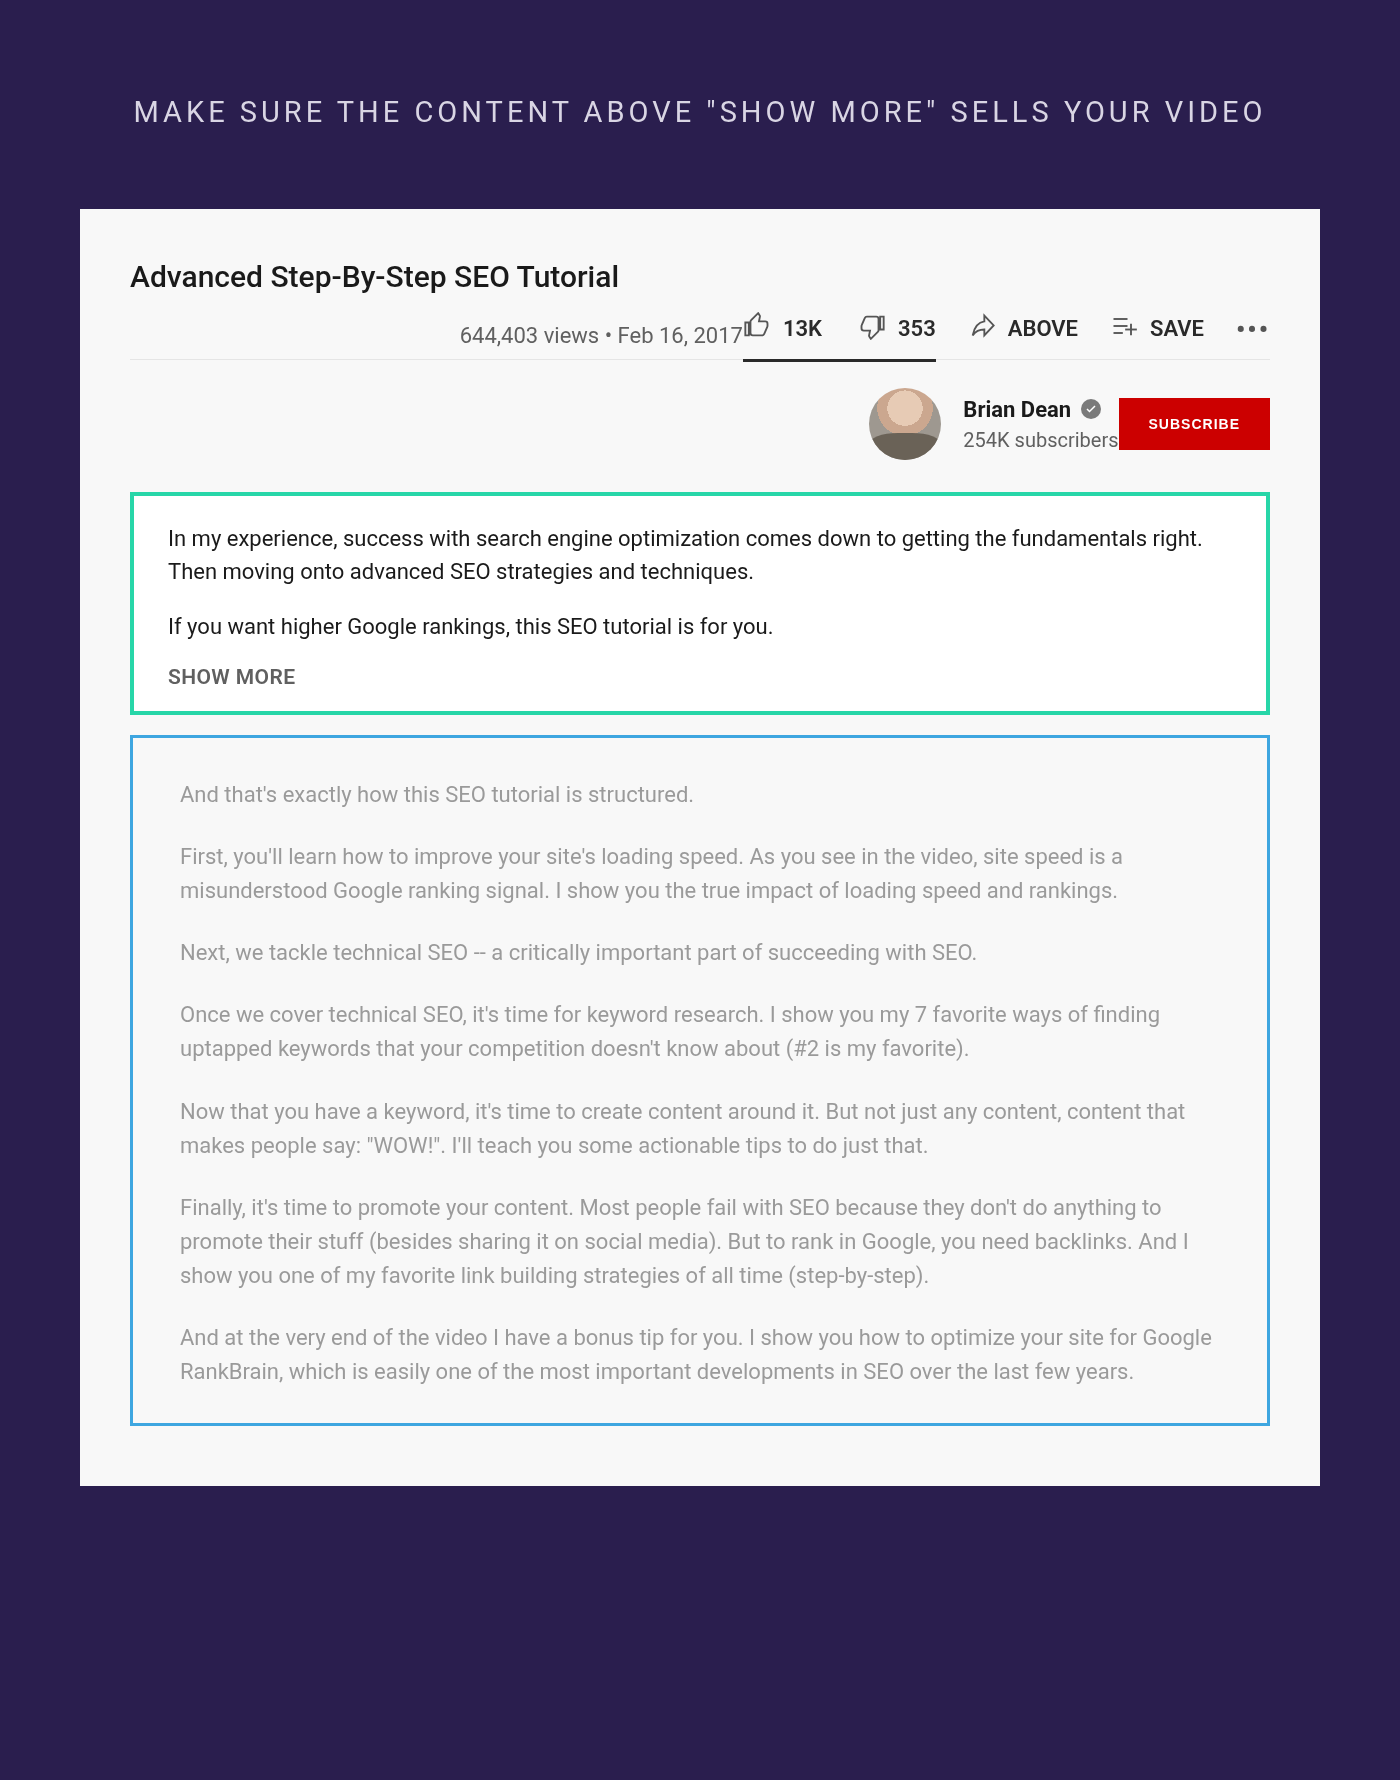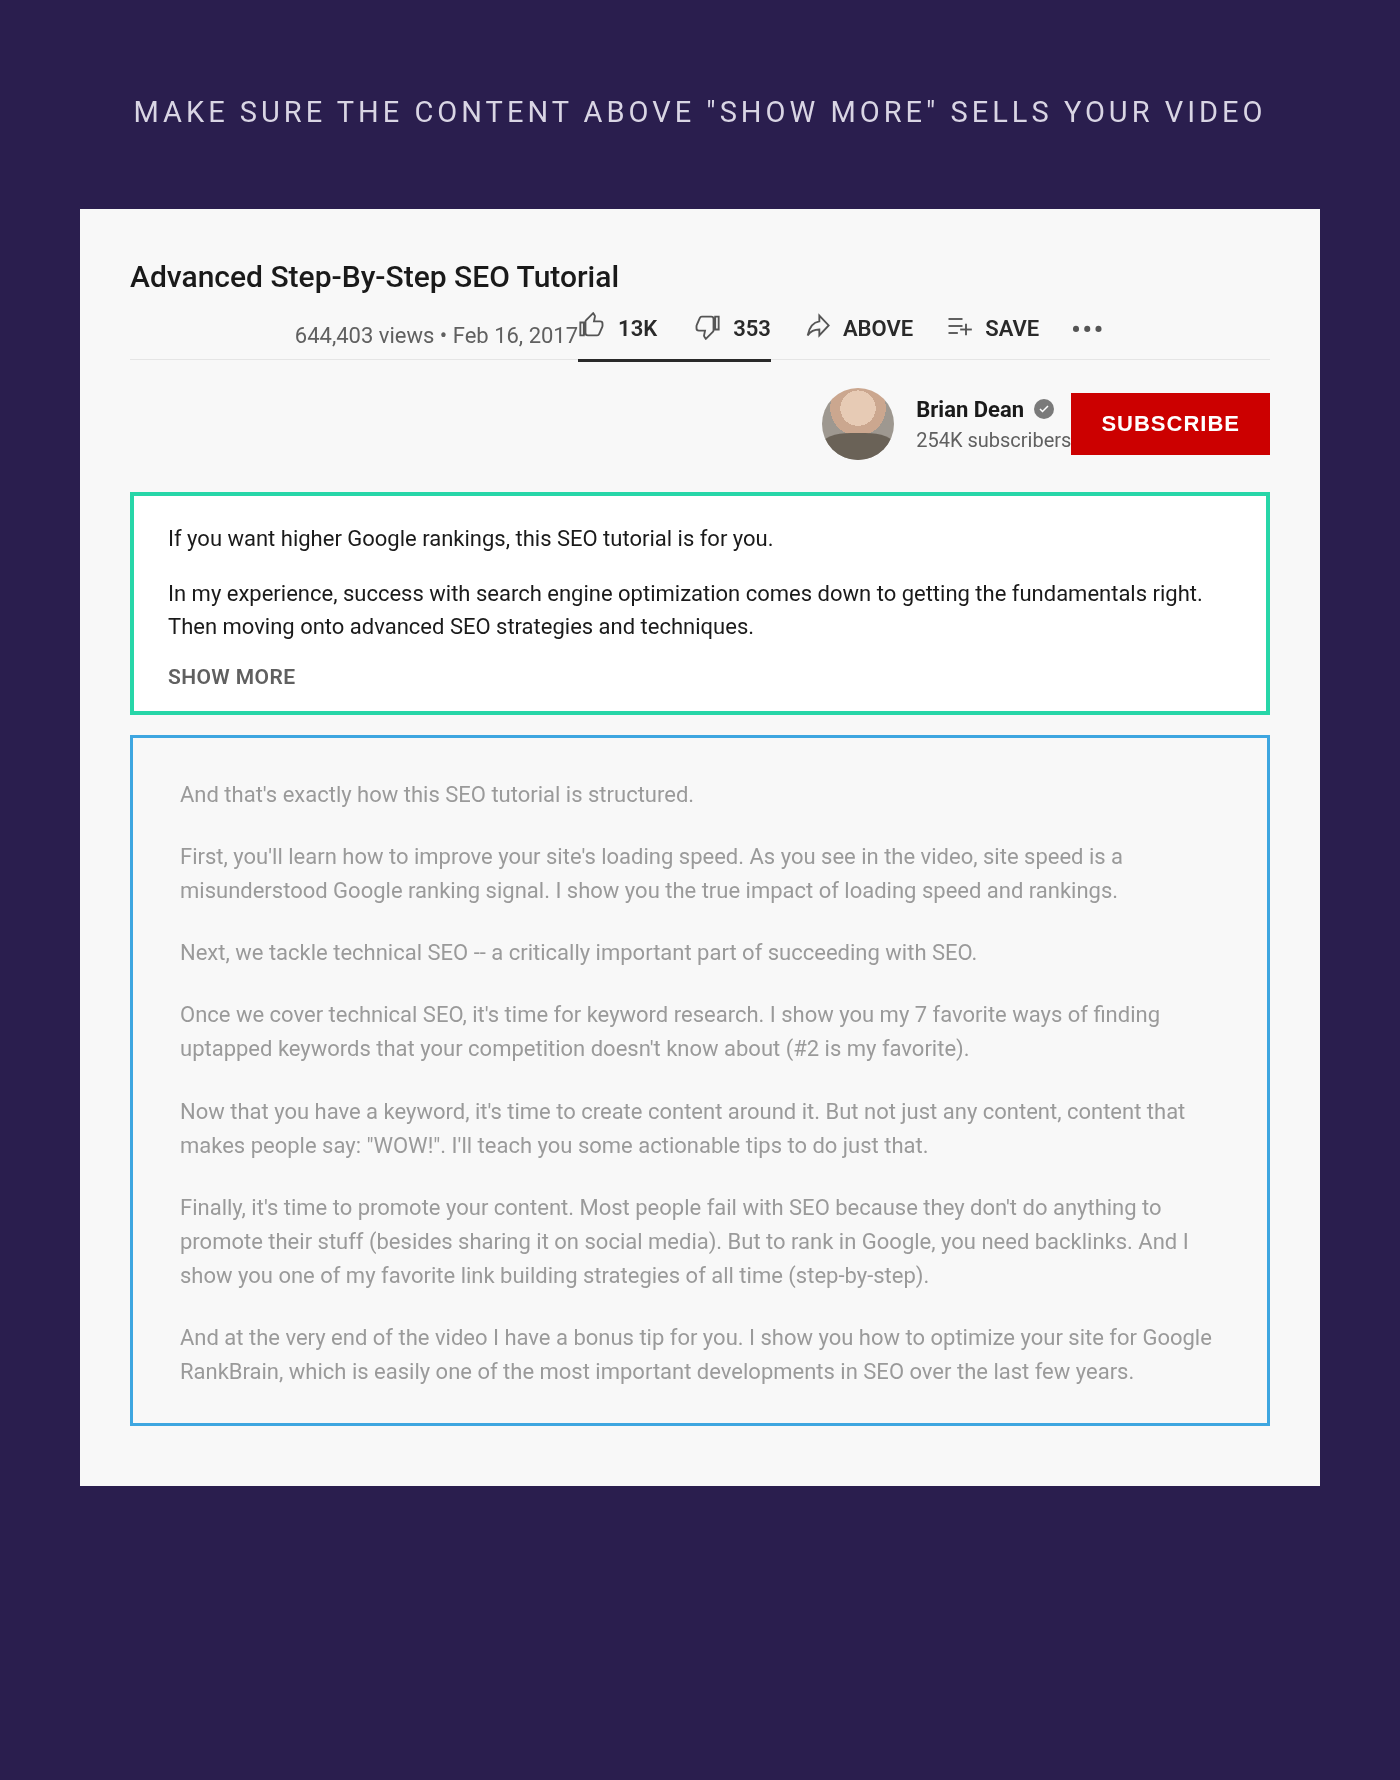--- a/index.html
+++ b/index.html
@@ -29,21 +29,21 @@
   }
   .video-title {
     font-size: 30px;
     font-weight: 500;
     color: #1a1a1a;
     margin-bottom: 18px;
   }
   .meta-row {
     display: flex;
     align-items: center;
-    justify-content: center;
+    justify-content: flex-end;
   }
   .meta-left {
     color: #606060;
     font-size: 22px;
   }
   .action-bar {
     display: flex;
     align-items: center;
     gap: 32px;
     padding-bottom: 14px;
@@ -92,21 +92,21 @@
   .channel-name-row { display: flex; align-items: center; gap: 10px; }
   .channel-name { font-size: 22px; font-weight: 700; color: #1a1a1a; }
   .verified-badge {
     width: 20px; height: 20px; border-radius: 50%; background: #7a7a7a;
     display: inline-flex; align-items: center; justify-content: center;
   }
   .verified-badge svg { width: 12px; height: 12px; stroke: #fff; stroke-width: 3; fill: none; }
   .subs { color: #606060; font-size: 20px; margin-top: 6px; }
   .subscribe-btn {
     background: #cc0000; color: #fff; border: none;
-    font-size: 22px; font-weight: 600; letter-spacing: 1px;
+    font-size: 14px; font-weight: 600; letter-spacing: 1px;
     padding: 18px 30px; cursor: pointer;
   }
   .desc-above {
     border: 4px solid #27d6a8;
     background: #fff;
     padding: 26px 34px 22px;
     margin-top: 2px;
   }
   .desc-above p {
     font-size: 22px;
@@ -214,22 +214,22 @@
               </svg>
           </span>
         </div>
         <div class="subs">254K subscribers</div>
       </div>
     </div>
     <button class="subscribe-btn">SUBSCRIBE</button>
   </div>
 
   <div class="desc-above">
+    <p>In my experience, success with search engine optimization comes down to getting the fundamentals right. Then moving onto advanced SEO strategies and techniques.</p>
     <p>If you want higher Google rankings, this SEO tutorial is for you.</p>
-    <p>In my experience, success with search engine optimization comes down to getting the fundamentals right. Then moving onto advanced SEO strategies and techniques.</p>
     <div class="show-more">SHOW MORE</div>
   </div>
 
   <div class="desc-below">
     <p>And that's exactly how this SEO tutorial is structured.</p>
     <p>First, you'll learn how to improve your site's loading speed. As you see in the video, site speed is a misunderstood Google ranking signal. I show you the true impact of loading speed and rankings.</p>
     <p>Next, we tackle technical SEO -- a critically important part of succeeding with SEO.</p>
     <p>Once we cover technical SEO, it's time for keyword research. I show you my 7 favorite ways of finding uptapped keywords that your competition doesn't know about (#2 is my favorite).</p>
     <p>Now that you have a keyword, it's time to create content around it. But not just any content, content that makes people say: "WOW!". I'll teach you some actionable tips to do just that.</p>
     <p>Finally, it's time to promote your content. Most people fail with SEO because they don't do anything to promote their stuff (besides sharing it on social media). But to rank in Google, you need backlinks. And I show you one of my favorite link building strategies of all time (step-by-step).</p>

